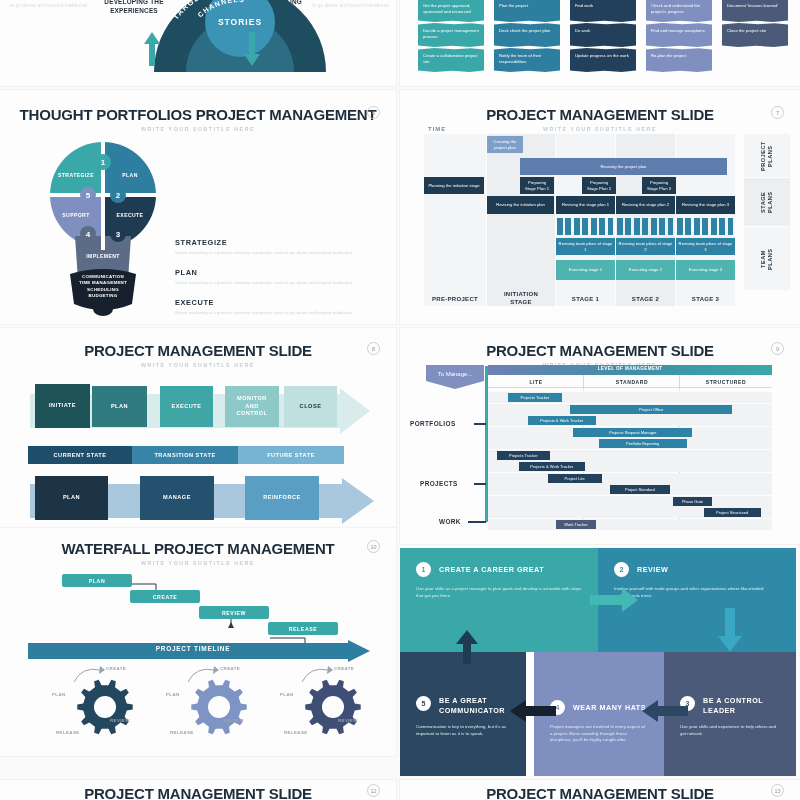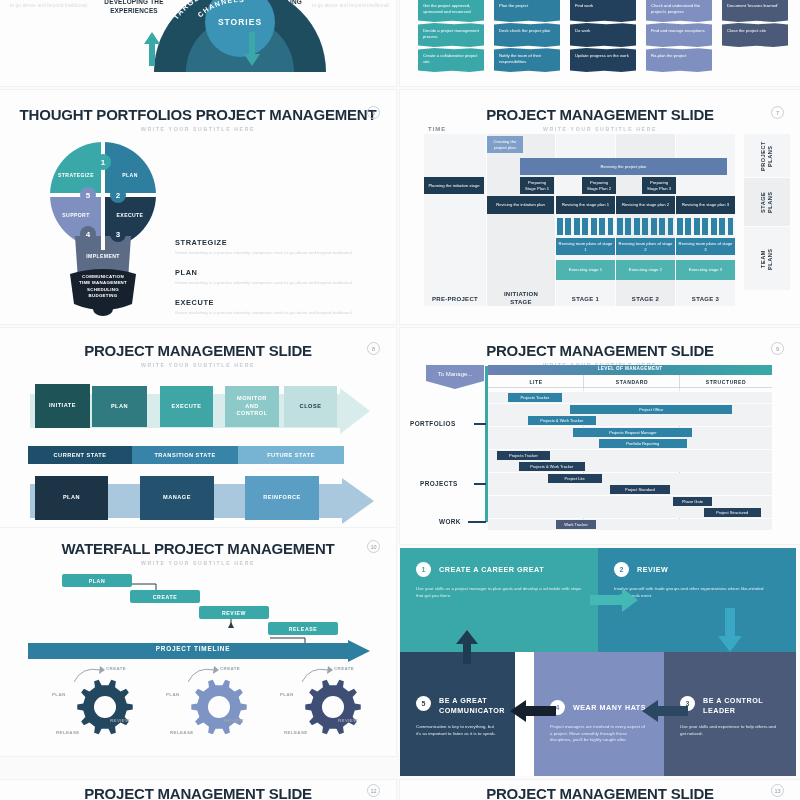--- a/index.html
+++ b/index.html
@@ -508,21 +508,21 @@
       </div>
       <div class="cp-body">Use your skills as a project manager to plan goals and develop a schedule with steps that get you there.</div>
     </div>
     <div class="cp-cell" style="left:198px;top:0;width:198px;height:104px;background:#2e8aa6;">
       <div class="cp-head-row">
         <div class="cp-num" style="color:#2e8aa6;">2</div>
         <div class="cp-title">REVIEW</div>
       </div>
       <div class="cp-body">Involve yourself with trade groups and other organizations where like-minded professionals meet.</div>
     </div>
-    <div class="cp-cell" style="left:0;top:104px;width:115px;height:124px;background:#2b4761;">
+    <div class="cp-cell" style="left:0;top:104px;width:126px;height:124px;background:#2b4761;">
       <div class="cp-head-row" style="align-items:flex-start;margin-top:30px;">
         <div class="cp-num" style="color:#2b4761;">5</div>
         <div class="cp-title">BE A GREAT COMMUNICATOR</div>
       </div>
       <div class="cp-body">Communication is key to everything, but it's as important to listen as it is to speak.</div>
     </div>
     <div class="cp-cell" style="left:134px;top:104px;width:130px;height:124px;background:#7e8fc0;">
       <div class="cp-head-row" style="margin-top:34px;">
         <div class="cp-num" style="color:#7e8fc0;">4</div>
         <div class="cp-title">WEAR MANY HATS</div>

